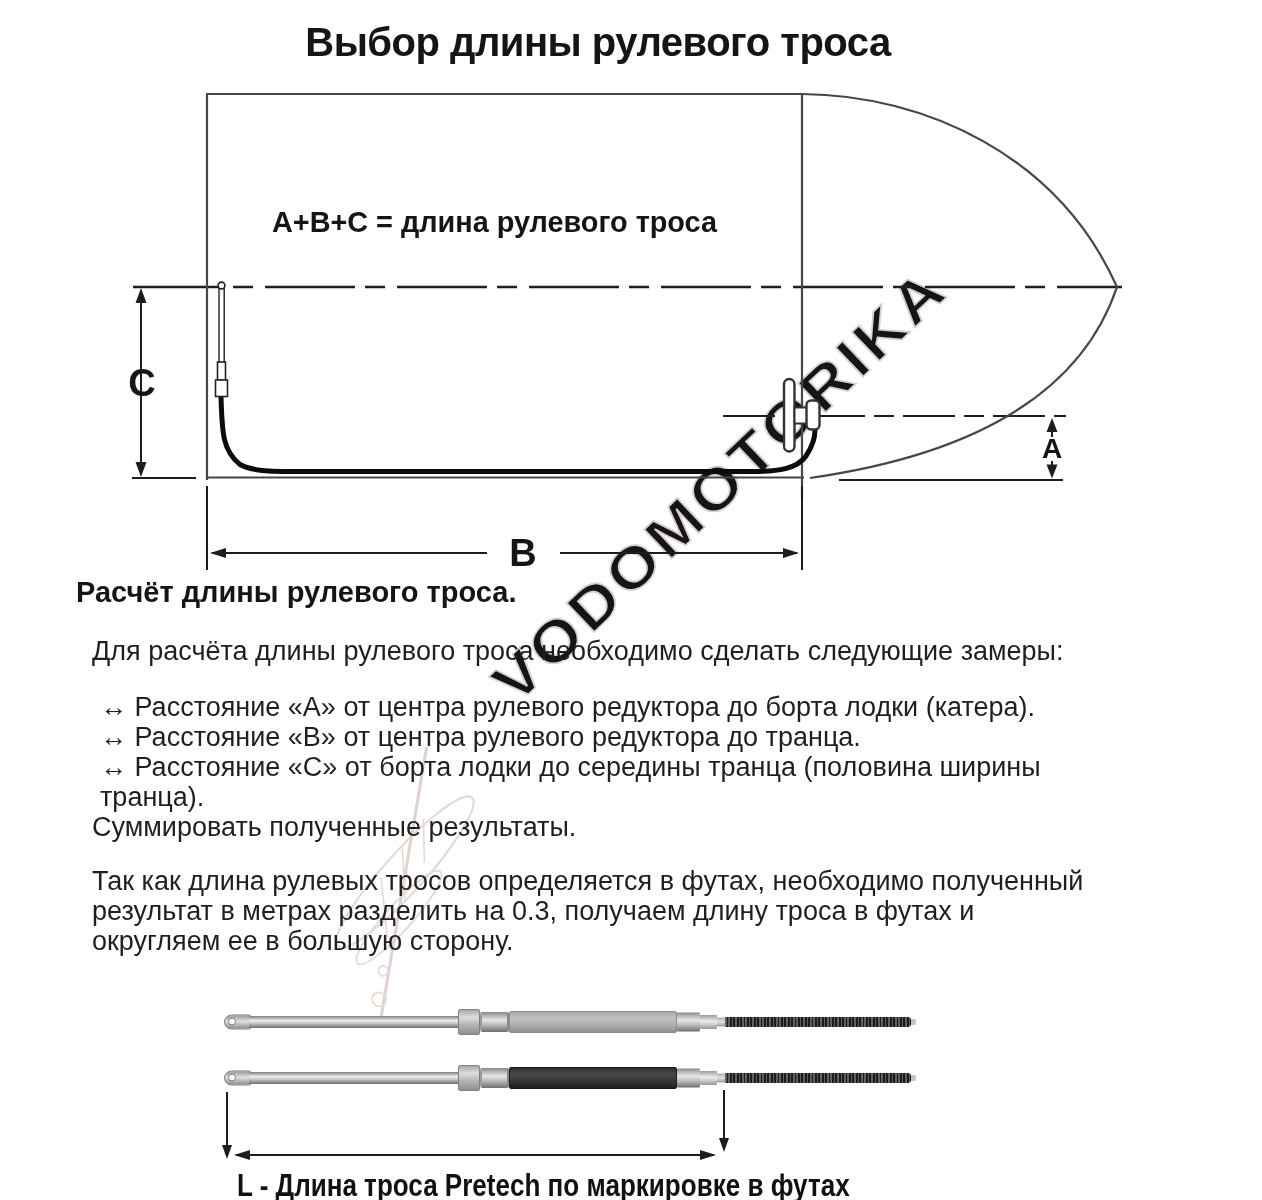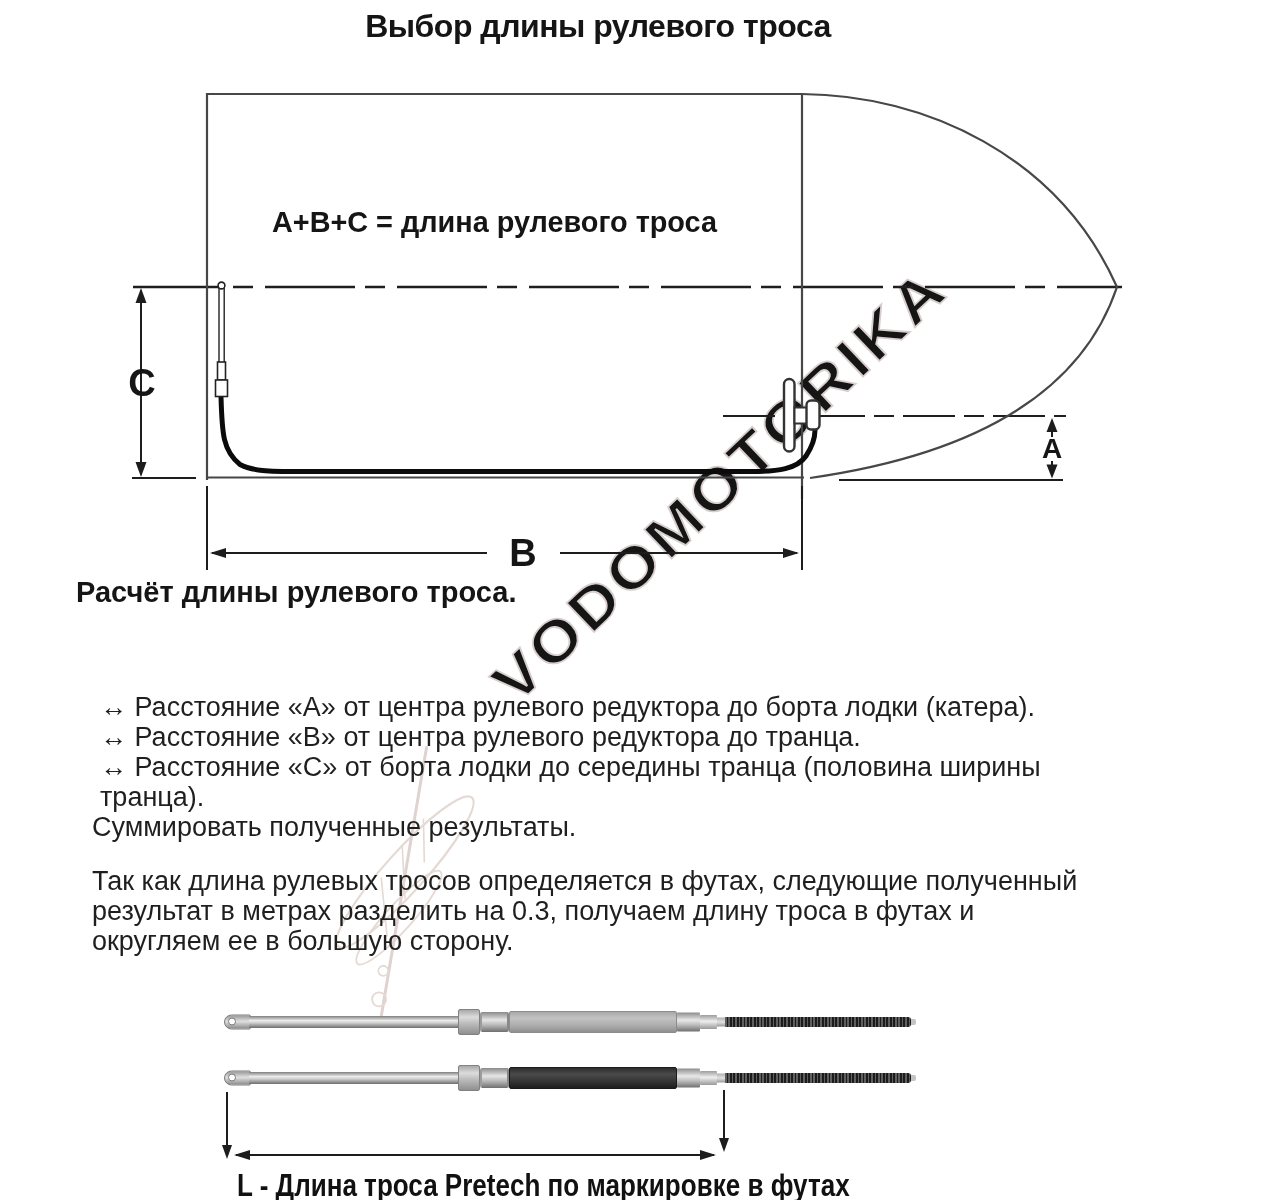--- a/index.html
+++ b/index.html
@@ -5,22 +5,22 @@
   * { margin:0; padding:0; box-sizing:border-box; }
   html,body { background:#ffffff; }
   .page {
     position:relative; width:1262px; height:1200px;
     background:#ffffff; overflow:hidden;
     font-family:"Liberation Sans","DejaVu Sans",sans-serif;
     color:#1a1a1a;
   }
   .abs { position:absolute; }
   .page-title {
-    top:8px; left:0; width:1196px; text-align:center;
-    font-size:32px; font-weight:bold; color:#151515; letter-spacing:-0.5px;
+    top:20px; left:0; width:1196px; text-align:center;
+    font-size:40px; font-weight:bold; color:#151515; letter-spacing:-0.5px;
   }
   .art { position:absolute; left:0; top:0; width:1262px; height:1200px; }
   .art text { font-family:"Liberation Sans","DejaVu Sans",sans-serif; fill:#151515; }
   .section-heading {
     left:76px; top:576px; font-size:29px; font-weight:bold; color:#151515;text-align:center;
   }
   .body-text {
     left:92px; width:1110px; font-size:27px; line-height:30px; color:#1f1f1f;
     white-space:pre-line;
   }
@@ -203,27 +203,28 @@
     <span class="part c-collar2"></span>
     <span class="part c-neck"></span>
     <span class="part c-thread"></span>
     <span class="part c-tip"></span>
   </div>
 
   <div class="abs page-title">Выбор длины рулевого троса</div>
 
   <div class="abs section-heading">Расчёт длины рулевого троса.</div>
 
+  <div class="abs body-text intro">Для расчёта длины рулевого троса необходимо сделать следующие замеры:</div>
 
   <div class="abs body-text sumnote">Суммировать полученные результаты.</div>
 
   <div class="abs body-text bullets">↔ Расстояние «А» от центра рулевого редуктора до борта лодки (катера).
 ↔ Расстояние «В» от центра рулевого редуктора до транца.
 ↔ Расстояние «С» от борта лодки до середины транца (половина ширины
 транца).</div>
 
-  <div class="abs body-text para2">Так как длина рулевых тросов определяется в футах, следующие полученный
+  <div class="abs body-text para2">Так как длина рулевых тросов определяется в футах, необходимо полученный
 результат в метрах разделить на 0.3, получаем длину троса в футах и
 округляем ее в большую сторону.</div>
 
   <div class="abs l-caption">L - Длина троса Pretech по маркировке в футах</div>
 
 </div>
 
 </body></html>

